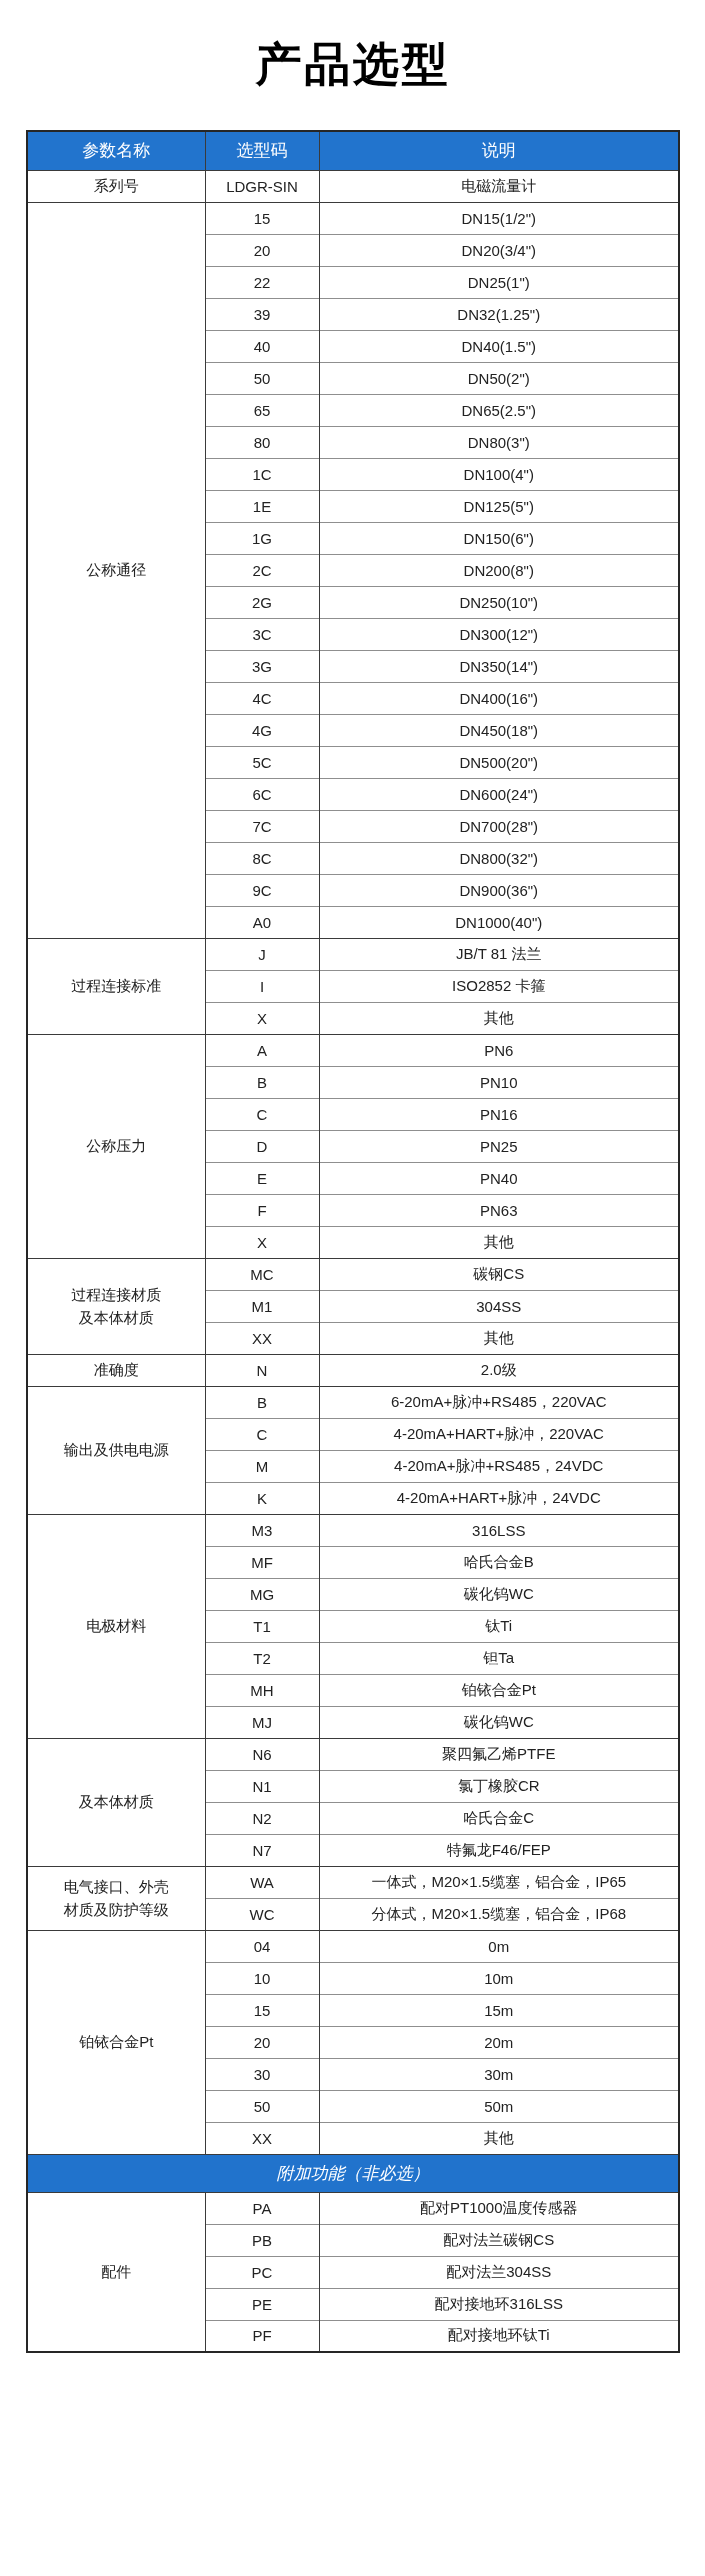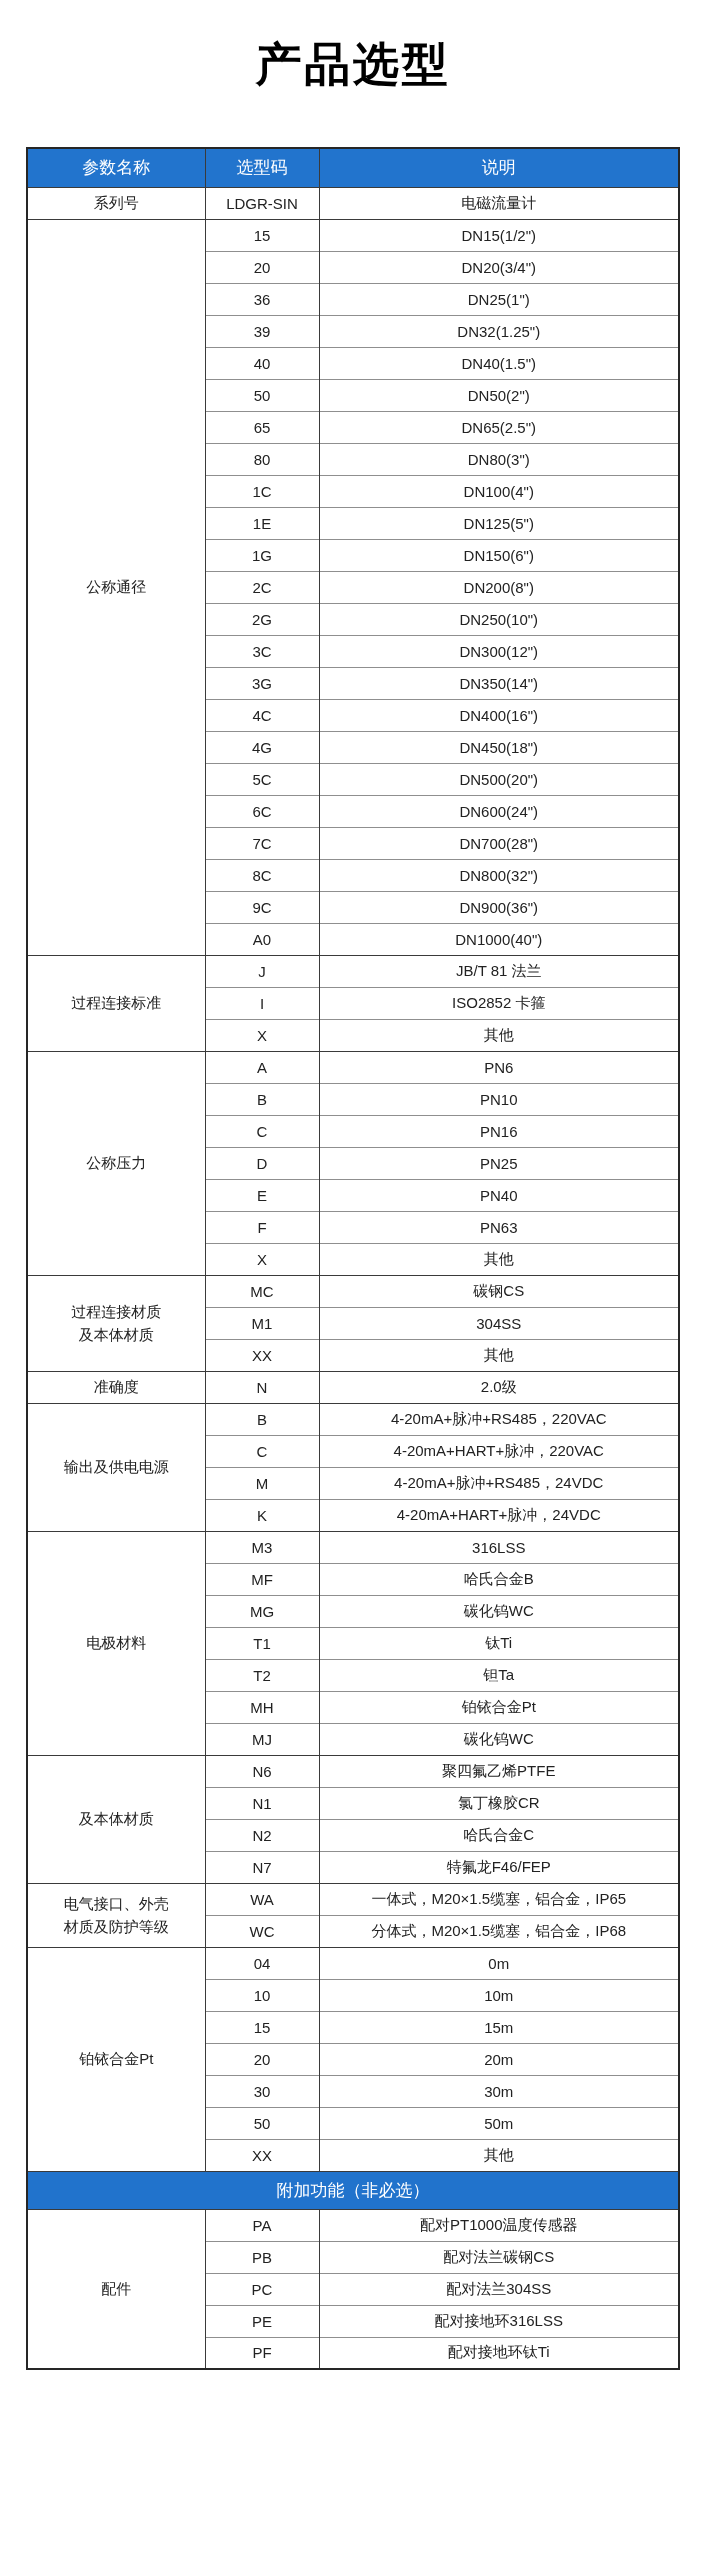--- a/index.html
+++ b/index.html
@@ -17,21 +17,21 @@
     width:706px;height:2576px;background:#ffffff;
     font-family:"Liberation Sans","DejaVu Sans",sans-serif;
   }
   .title-wrap{
     height:130px;display:flex;align-items:center;justify-content:center;
   }
   .page-title{
     margin:12px;font-size:46px;font-weight:700;letter-spacing:2.7px;color:#000000;
   }
   table.sel{
-    width:652px;margin:17px auto;border-collapse:collapse;table-layout:fixed;
+    width:652px;margin:0 auto;border-collapse:collapse;table-layout:fixed;
     border:2.7px solid var(--outer);
   }
   col.c1{width:178px;}
   col.c2{width:114px;}
   col.c3{width:360px;}
   th{
     background:var(--header-bg);color:var(--header-text);
     font-size:17px;font-weight:400;height:39px;
     border-left:0.9px solid var(--line-dark);
     border-right:0.9px solid var(--line-dark);
@@ -45,20 +45,21 @@
     border-left:0.9px solid var(--line-dark);
     border-right:0.9px solid var(--line-dark);
     padding:0 3.6px;
   }
   tr.group-start > td{border-top:1.8px solid var(--line-dark);}
   td.param-cell{white-space:pre-line;line-height:1.55;}
   tr.band-row > td{
     background:var(--band-bg);color:#ffffff;font-size:17px;height:38px;
     border-top:1.8px solid var(--line-dark);
     border-bottom:1.8px solid var(--line-dark);
+    font-style:italic;
   }
 </style>
 </head>
 <body>
 
 <div class="title-wrap">
   <h1 class="page-title">产品选型</h1>
 </div>
 
 <table class="sel">
@@ -83,21 +84,21 @@
       <tr class="group-start">
         <td rowspan="23" class="param-cell">公称通径</td>
         <td class="code-cell">15</td>
         <td class="desc-cell">DN15(1/2")</td>
       </tr>
       <tr>
         <td class="code-cell">20</td>
         <td class="desc-cell">DN20(3/4")</td>
       </tr>
       <tr>
-        <td class="code-cell">36</td>
+        <td class="code-cell">22</td>
         <td class="desc-cell">DN25(1")</td>
       </tr>
       <tr>
         <td class="code-cell">39</td>
         <td class="desc-cell">DN32(1.25")</td>
       </tr>
       <tr>
         <td class="code-cell">40</td>
         <td class="desc-cell">DN40(1.5")</td>
       </tr>
@@ -230,21 +231,21 @@
         <td class="desc-cell">其他</td>
       </tr>
       <tr class="group-start">
         <td rowspan="1" class="param-cell">准确度</td>
         <td class="code-cell">N</td>
         <td class="desc-cell">2.0级</td>
       </tr>
       <tr class="group-start">
         <td rowspan="4" class="param-cell">输出及供电电源</td>
         <td class="code-cell">B</td>
-        <td class="desc-cell">4-20mA+脉冲+RS485，220VAC</td>
+        <td class="desc-cell">6-20mA+脉冲+RS485，220VAC</td>
       </tr>
       <tr>
         <td class="code-cell">C</td>
         <td class="desc-cell">4-20mA+HART+脉冲，220VAC</td>
       </tr>
       <tr>
         <td class="code-cell">M</td>
         <td class="desc-cell">4-20mA+脉冲+RS485，24VDC</td>
       </tr>
       <tr>

